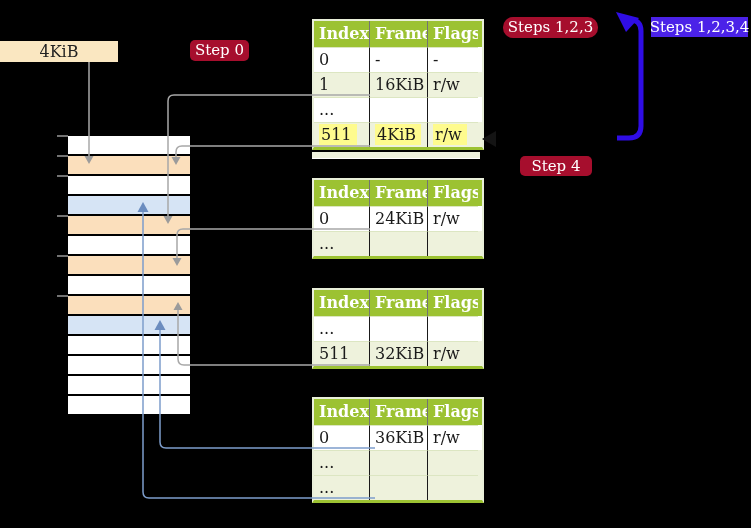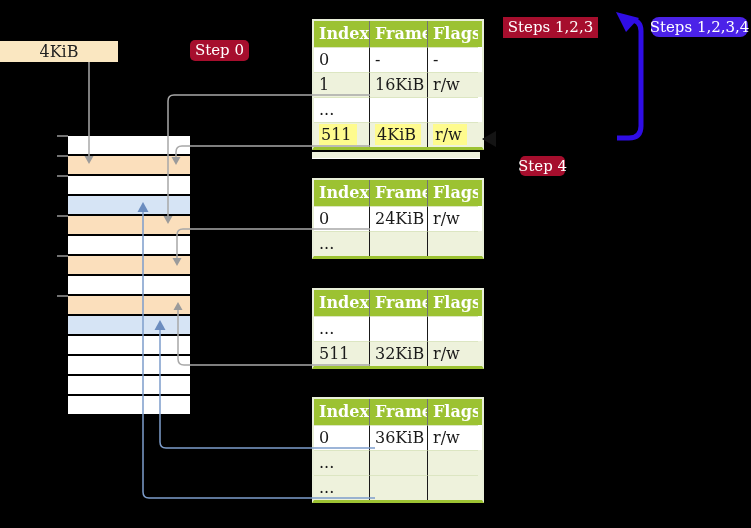--- a/index.html
+++ b/index.html
@@ -4,23 +4,23 @@
 <style>
   html,body{margin:0;padding:0;background:#000;}
   #canvas{position:relative;width:751px;height:528px;background:#000;overflow:hidden;
           font-family:"DejaVu Serif", serif;}
 
   
   .tag{position:absolute;display:flex;align-items:center;justify-content:center;
        font-size:15px;line-height:1;white-space:nowrap;}
   #frameSizeLabel{left:0;top:41px;width:118px;height:21px;background:#FAE7C1;color:#222;font-size:16px;}
   #step0Label   {left:190px;top:40px;width:59px;height:21px;background:#A60E2D;color:#fff;border-radius:5px;text-align:right;}
-  #steps123Label{left:503px;top:17px;width:95px;height:21px;background:#A60E2D;color:#fff;border-radius:0;}
-  #steps1234Label{left:651px;top:17px;width:97px;height:20px;background:#4B22E8;color:#fff;border-radius:8px;}
-  #step4Label   {left:520px;top:156px;width:45px;height:20px;background:#A60E2D;color:#fff;border-radius:5px;}
+  #steps123Label{left:503px;top:17px;width:95px;height:21px;background:#A60E2D;color:#fff;border-radius:10px;}
+  #steps1234Label{left:651px;top:17px;width:97px;height:20px;background:#4B22E8;color:#fff;border-radius:0;}
+  #step4Label   {left:520px;top:156px;width:72px;height:20px;background:#A60E2D;color:#fff;border-radius:5px;}
 
   
   #memoryStrip{position:absolute;left:68px;top:136px;width:122px;z-index:1;}
   .mrow{width:122px;height:18px;margin-bottom:2px;}
   .mrow.free{background:#FFFFFF;}
   .mrow.page-table{background:#FBDFBC;}
   .mrow.mapped-page{background:#D6E4F5;}
 
   
   .ptable{position:absolute;left:312px;width:168px;z-index:2;

